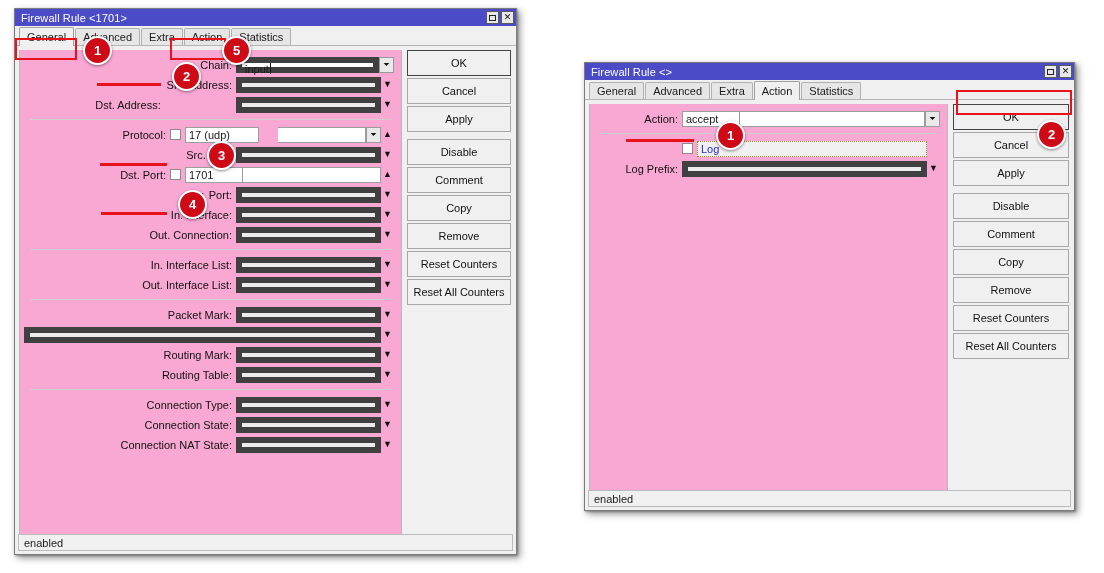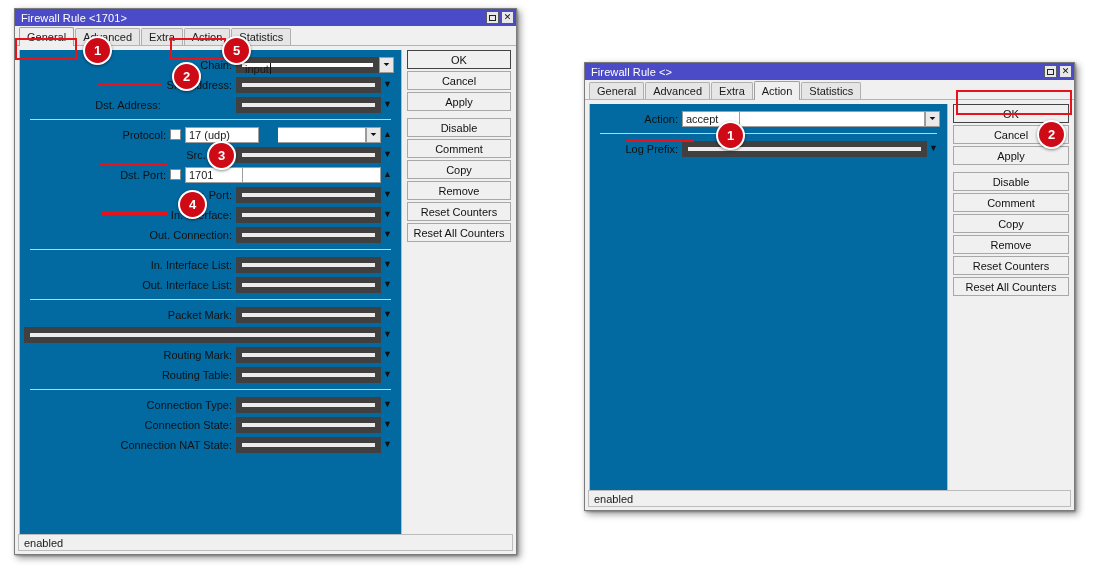--- a/index.html
+++ b/index.html
@@ -84,21 +84,21 @@
     z-index:3;
   }
 
   
   .body-area{
     display:flex;
     padding:4px 5px 4px 4px;
     box-sizing:border-box;
   }
   .panel{
-    background:#0369a1;
+    background:#f9a8d4;
     border:1px solid #b9b9b9;
     border-top:none;
     box-sizing:border-box;
     position:relative;
   }
 
   
   .row{
     display:flex;align-items:center;
     height:19px;
@@ -183,21 +183,21 @@
   
   .btncol{
     display:flex;flex-direction:column;
     padding-left:5px;
     flex:0 0 auto;
   }
   .btn{
     background:#f0f0f0;
     border:1px solid #a8a8a8;
     box-sizing:border-box;
-    height:19px;
+    height:26px;
     display:flex;align-items:center;justify-content:center;
     font-size:11px;
     margin-bottom:2px;
     color:#111;
     white-space:nowrap;
   }
   .btn.default{border:1.6px solid #444;}
   .btn-gap{height:5px;}
 
   
@@ -492,20 +492,28 @@
           <div class="valbox w58">
               <span>accept</span>
             </div>
           <div class="fill" style="border:1px solid #9d9d9d;border-left:none;height:16px;box-sizing:border-box;"></div>
         </div>
         <div class="dropbtn">⏷</div>
       </div>
 
       <div class="sep"></div>
 
+      <div class="row">
+        <div class="lab" style="width:84px;"></div>
+        <div class="chk"></div>
+        <div class="logbox">
+          <span class="loglabel">Log</span>
+        </div>
+        <div style="width:13px;"></div>
+      </div>
 
       <div class="row">
         <div class="lab" style="width:84px;">Log Prefix:</div>
         <div class="field">
             <span></span>
           </div>
         <div class="caret">▼</div>
       </div>
 
     </div>

